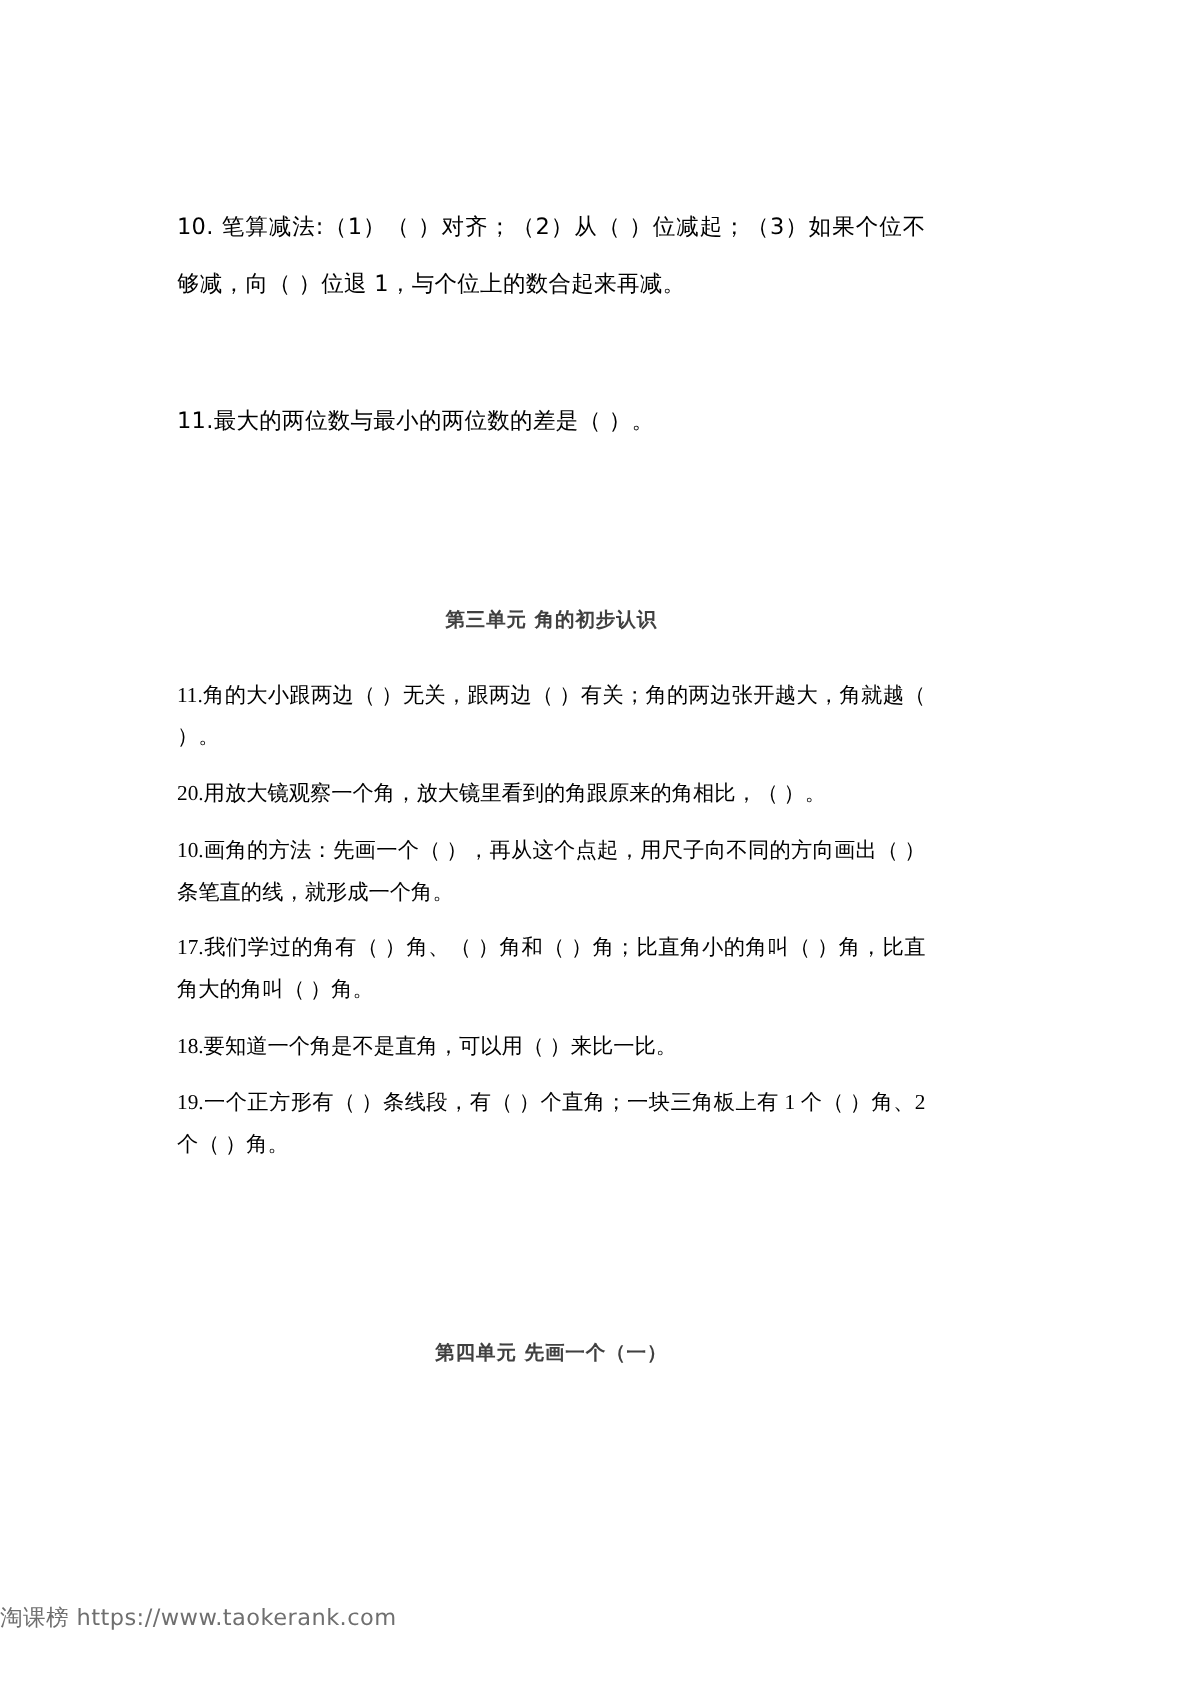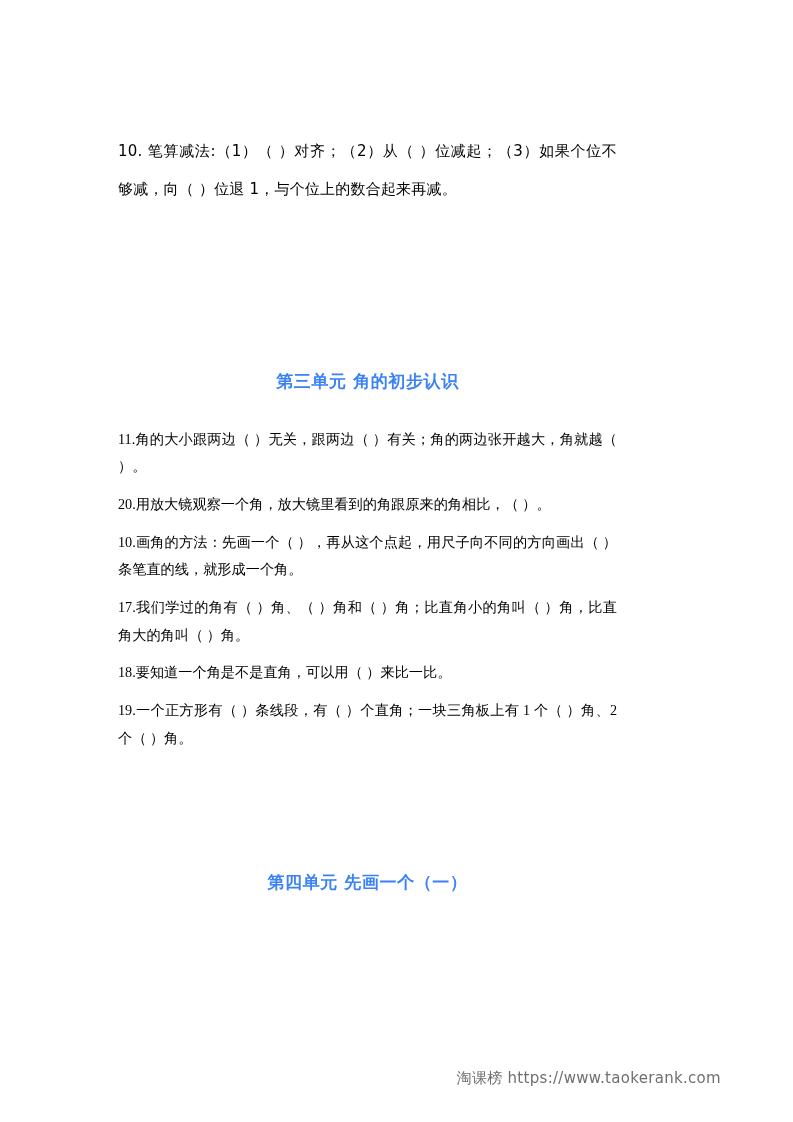--- a/index.html
+++ b/index.html
@@ -41,58 +41,59 @@
   .q-block {
     margin-bottom: 0;
   }
   .gap-lg { height: 52px; }
   .gap-md { height: 30px; }
   .gap-sm { height: 16px; }
 
   
   .section-title {
     text-align: center;
-    color: #3b82f6;
+    color: #404040;
     font-weight: bold;
-    font-size: 17px;
+    font-size: 13px;
     letter-spacing: 0.6px;
     font-family: "DejaVu Sans", "Liberation Sans", sans-serif;
   }
 
   .list-item {
     font-size: 14.2px;
     line-height: 1.95;
     text-align: justify;
     margin: 0 0 10px 0;
   }
 
   
   .footer {
     position: absolute;
     left: 0;
     right: 0;
     bottom: 34px;
-    text-align: right;
+    text-align: left;
     color: #6f6f6f;
     font-size: 15px;
     font-family: "DejaVu Sans", "Liberation Sans", sans-serif;
     letter-spacing: 0.3px;
   }
 </style>
 </head>
 <body>
 
 <div class="page">
 
   <div class="spacer-top"></div>
 
   <p class="para big q-block">10. 笔算减法:（1）（          ）对齐；（2）从（  ）位减起；（3）如果个位不够减，向（  ）位退 1，与个位上的数合起来再减。</p>
 
   <div class="gap-lg"></div>
 
+  <p class="para big q-block">11.最大的两位数与最小的两位数的差是（      ）。</p>
 
   <div class="gap-md"></div>
 
 
   <div style="height:62px"></div>
 
   <p class="section-title">第三单元   角的初步认识</p>
 
   <div class="gap-sm"></div>
 

